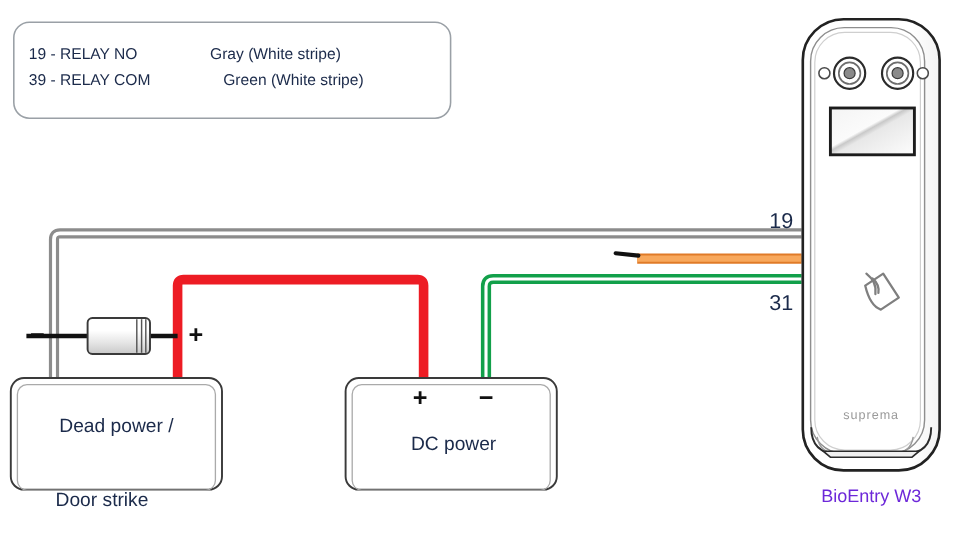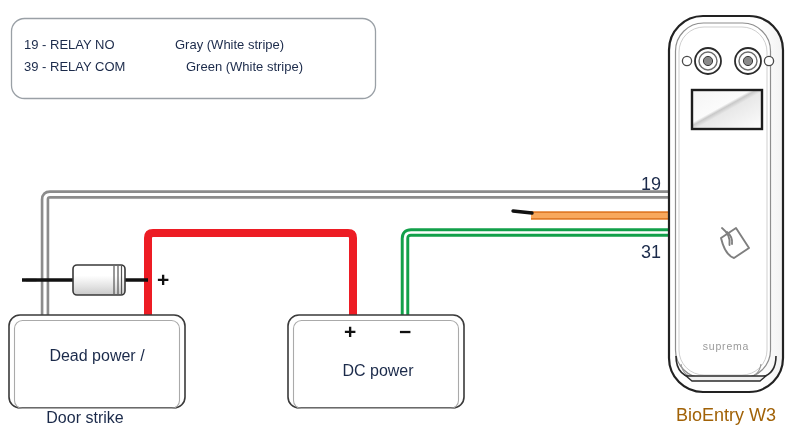--- a/index.html
+++ b/index.html
@@ -43,22 +43,22 @@
     font-size: 18px;
     color: #1b2a4a;
   }
   .sign {
     font-size: 21px;
     font-weight: bold;
     color: #111111;
     line-height: 1;
   }
   .device-name {
-    font-size: 18px;
-    color: #a16207;
+    font-size: 15px;
+    color: #6d28d9;
   }
   .brand {
     font-size: 10.5px;
     letter-spacing: 0.8px;
     color: #9a9a9a;
   }
 </style>
 </head>
 <body>
 

